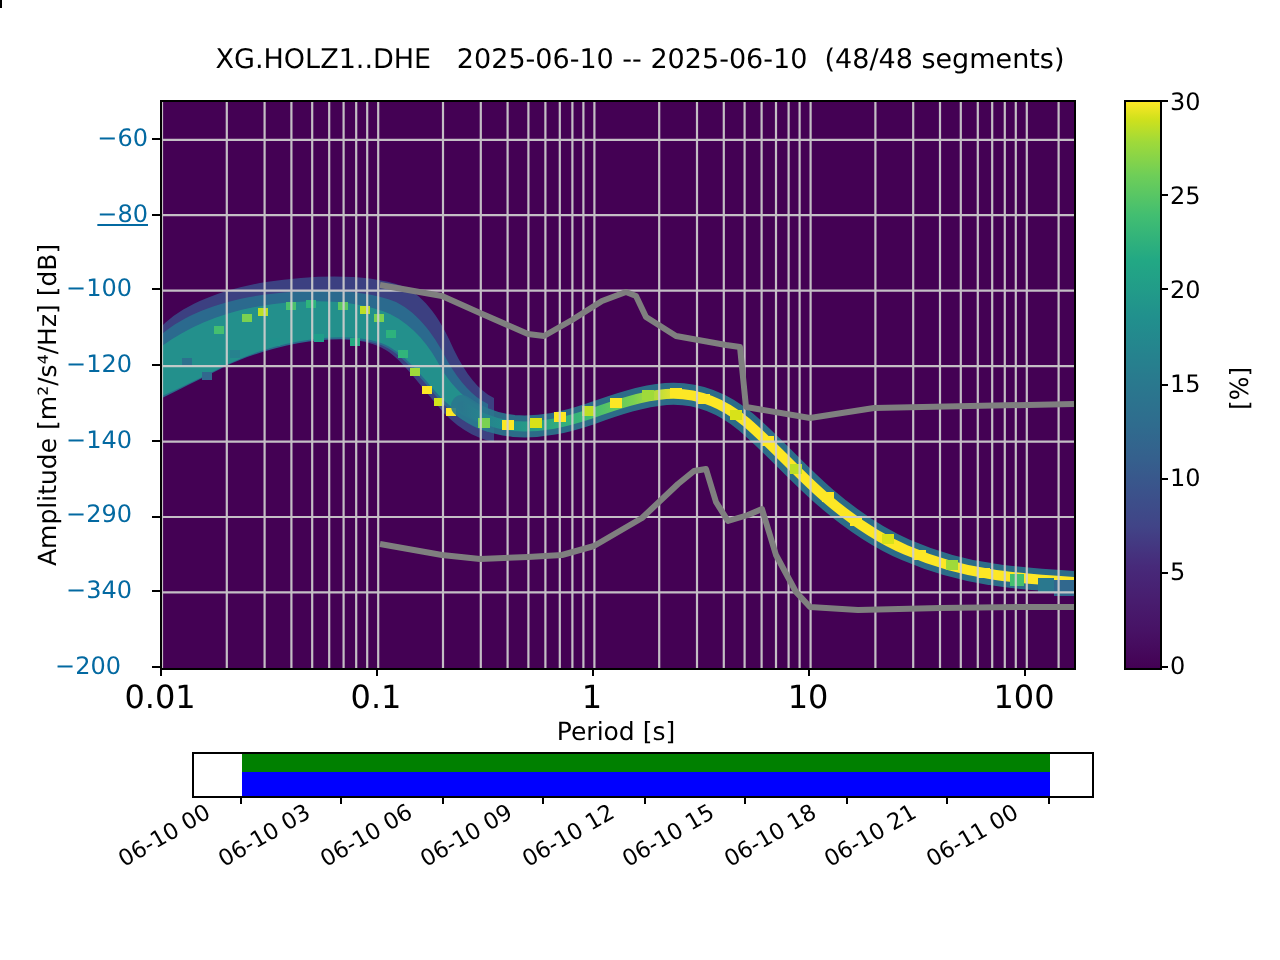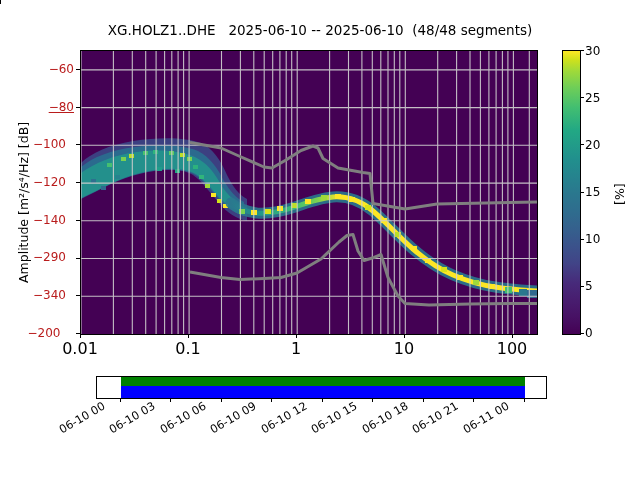--- a/index.html
+++ b/index.html
@@ -15,21 +15,21 @@
     font-size:13.5px;color:#000;white-space:pre;
   }
 
   
   .axes{
     position:absolute;left:80px;top:50px;width:456px;height:283px;
     background:#440154;border:1px solid #000;box-sizing:content-box;
   }
   .axes svg{position:absolute;left:0;top:0;width:456px;height:283px;display:block;}
   .ylabtxt{
-    position:absolute;text-align:right;width:44px;font-size:12px;color:#b91c1c;
+    position:absolute;text-align:right;width:44px;font-size:12px;color:#0369a1;
   }
   .ytickmark{position:absolute;width:4px;height:1px;background:#000;}
 
   .xlabtxt{position:absolute;text-align:center;width:60px;font-size:16px;color:#000;}
   .xtickmark{position:absolute;width:1px;height:4px;background:#000;}
 
   .ylabel{
     position:absolute;font-size:12.5px;color:#000;
     transform:rotate(-90deg);transform-origin:left top;white-space:nowrap;
   }
@@ -260,20 +260,21 @@
     <div class="xtickmark" style="left:404px;top:334px;"></div>
     <div class="xtickmark" style="left:512px;top:334px;"></div>
 
     <div class="xlabtxt" style="left:50px;top:339px;">0.01</div>
     <div class="xlabtxt" style="left:158px;top:339px;">0.1</div>
     <div class="xlabtxt" style="left:266px;top:339px;">1</div>
     <div class="xlabtxt" style="left:374px;top:339px;">10</div>
     <div class="xlabtxt" style="left:482px;top:339px;">100</div>
   </div>
 
+  <div class="xlabel">Period [s]</div>
 
   <div class="cbar"></div>
   <div>
     <div class="cbartick" style="left:580px;top:332.9px;"></div>
     <div class="cbartick" style="left:580px;top:285.7px;"></div>
     <div class="cbartick" style="left:580px;top:238.6px;"></div>
     <div class="cbartick" style="left:580px;top:191.5px;"></div>
     <div class="cbartick" style="left:580px;top:144.3px;"></div>
     <div class="cbartick" style="left:580px;top:97.2px;"></div>
     <div class="cbartick" style="left:580px;top:50px;"></div>

